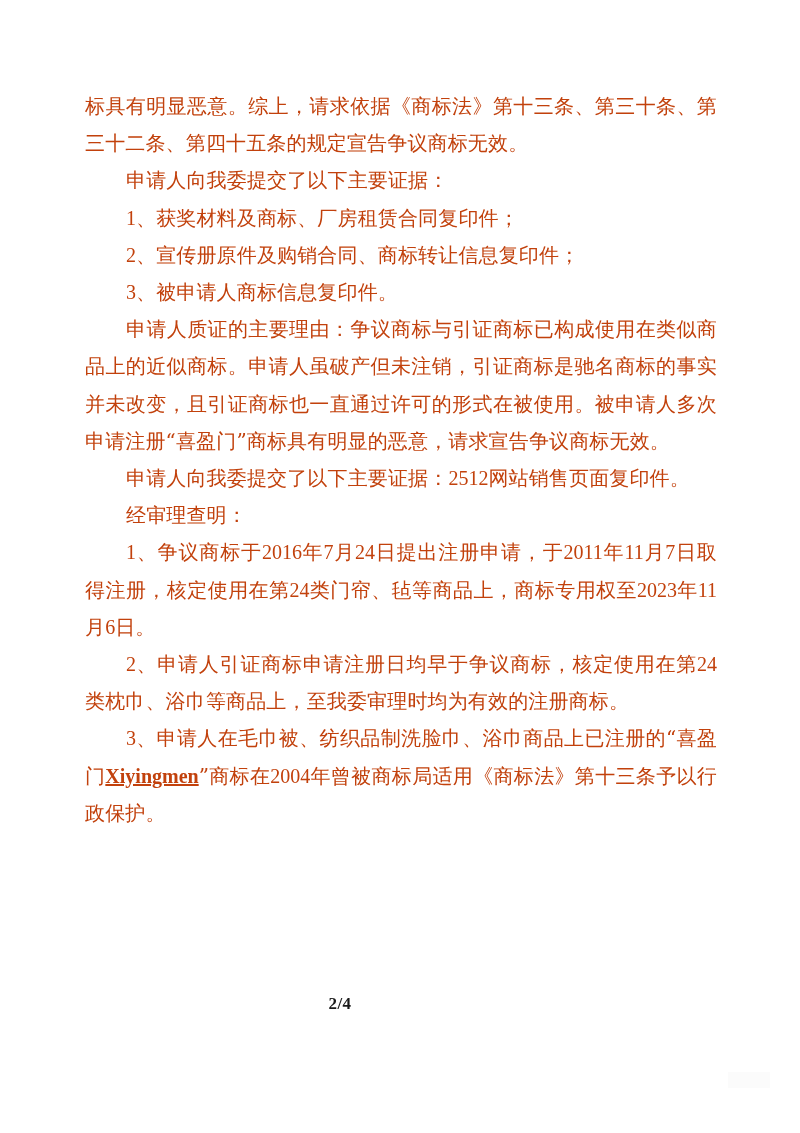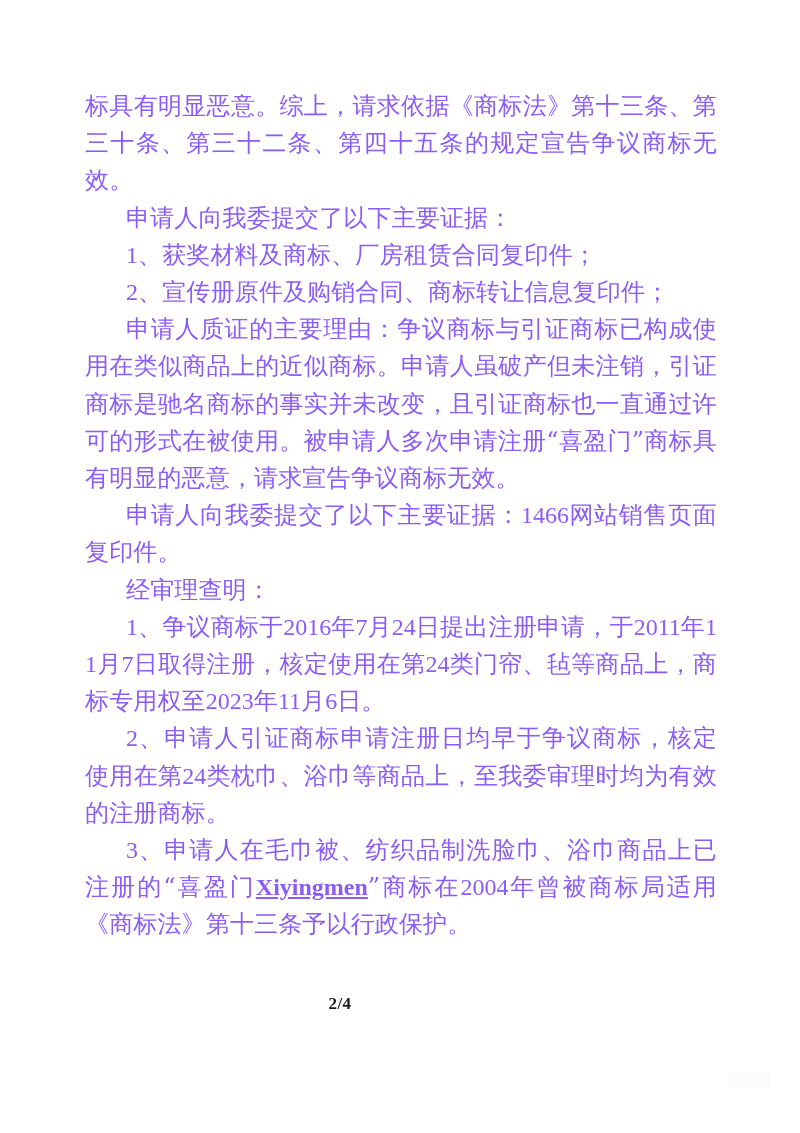--- a/index.html
+++ b/index.html
@@ -16,23 +16,23 @@
     box-sizing: border-box;
   }
   .doc-body {
     position: absolute;
     left: 85px;
     top: 88px;
     width: 632px;
   }
   .para {
     font-family: "DejaVu Serif", "Liberation Serif", serif;
-    font-size: 24px;
+    font-size: 20px;
     line-height: 37.2px;
-    color: #8b5cf6;
+    color: #c2410c;
     text-align: justify;
     text-justify: inter-ideograph;
     margin: 0 0 0 0;
     letter-spacing: 0.15px;
     word-break: break-all;
     -webkit-font-smoothing: none;
   }
   .para.indent {
     text-indent: 41px;
   }
@@ -77,25 +77,26 @@
   <div class="doc-body">
 
     <p class="para">标具有明显恶意。综上，请求依据《商标法》第十三条、第三十条、第三十二条、第四十五条的规定宣告争议商标无效。</p>
 
     <p class="para indent">申请人向我委提交了以下主要证据：</p>
 
     <p class="para indent-num"><span class="num">1</span>、获奖材料及商标、厂房租赁合同复印件；</p>
 
     <p class="para indent-num"><span class="num">2</span>、宣传册原件及购销合同、商标转让信息复印件；</p>
 
+    <p class="para indent-num"><span class="num">3</span>、被申请人商标信息复印件。</p>
 
 
     <p class="para indent">申请人质证的主要理由：争议商标与引证商标已构成使用在类似商品上的近似商标。申请人虽破产但未注销，引证商标是驰名商标的事实并未改变，且引证商标也一直通过许可的形式在被使用。被申请人多次申请注册“喜盈门”商标具有明显的恶意，请求宣告争议商标无效。</p>
 
-    <p class="para indent">申请人向我委提交了以下主要证据：<span class="num">1466</span>网站销售页面复印件。</p>
+    <p class="para indent">申请人向我委提交了以下主要证据：<span class="num">2512</span>网站销售页面复印件。</p>
 
     <p class="para indent">经审理查明：</p>
 
     <p class="para indent-num"><span class="num">1</span>、争议商标于<span class="num">2016</span>年<span class="num">7</span>月<span class="num">24</span>日提出注册申请，于<span class="num">2011</span>年<span class="num">11</span>月<span class="num">7</span>日取得注册，核定使用在第<span class="num">24</span>类门帘、毡等商品上，商标专用权至<span class="num">2023</span>年<span class="num">11</span>月<span class="num">6</span>日。</p>
 
     <p class="para indent-num"><span class="num">2</span>、申请人引证商标申请注册日均早于争议商标，核定使用在第<span class="num">24</span>类枕巾、浴巾等商品上，至我委审理时均为有效的注册商标。</p>
 
     <p class="para indent-num"><span class="num">3</span>、申请人在毛巾被、纺织品制洗脸巾、浴巾商品上已注册的“喜盈门<span class="latin">Xiyingmen</span>”商标在<span class="num">2004</span>年曾被商标局适用《商标法》第十三条予以行政保护。</p>
 
   </div>

